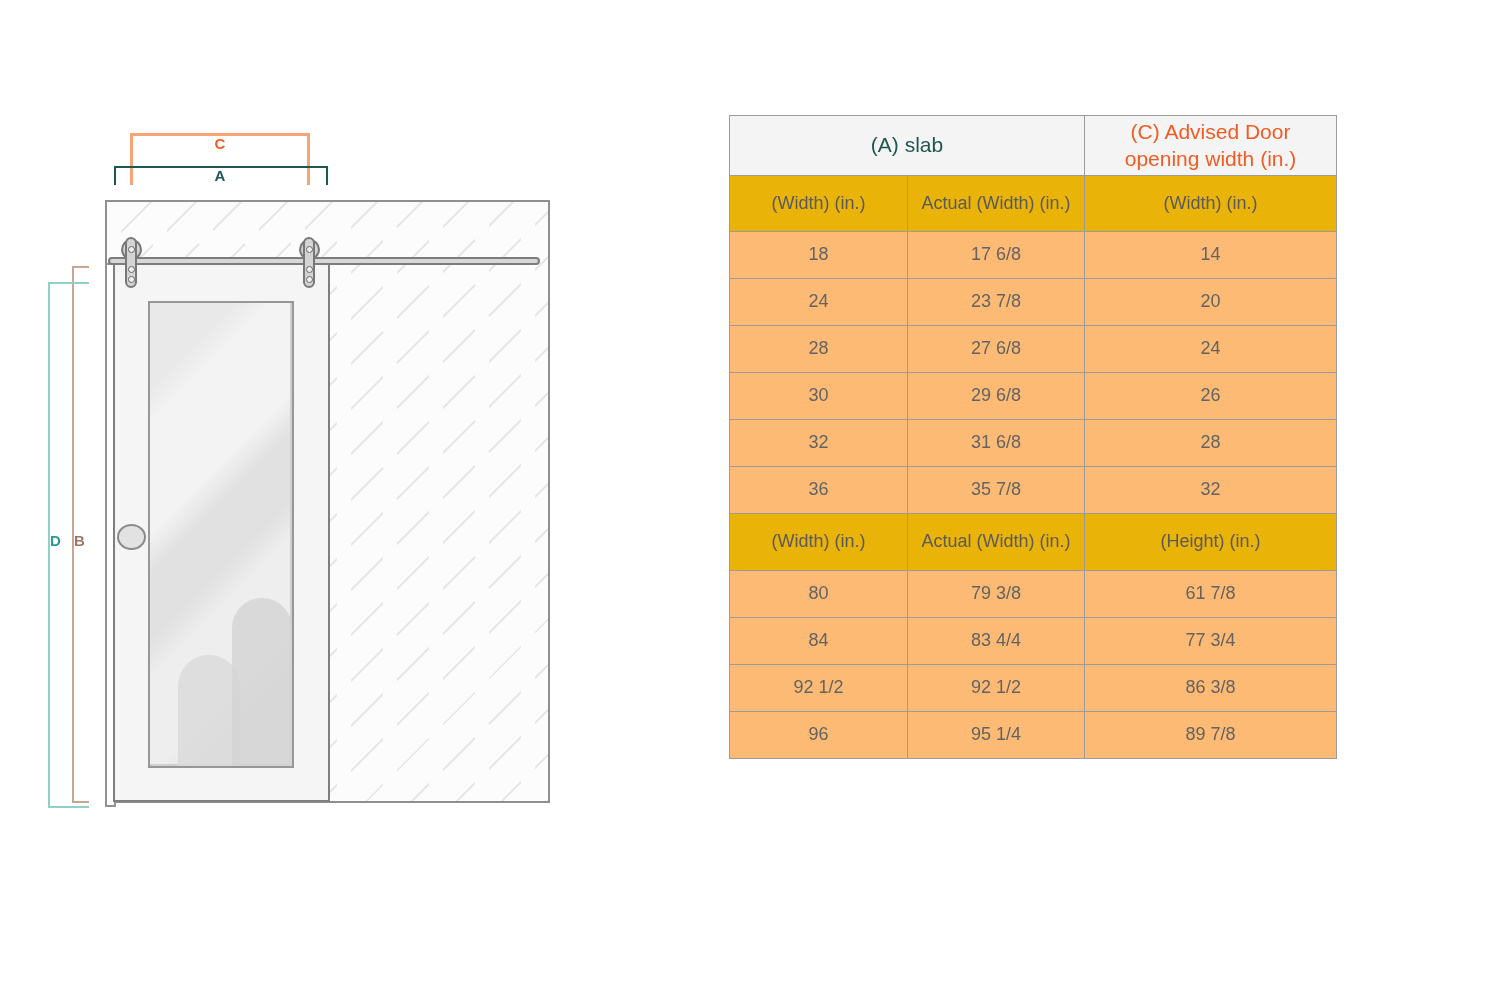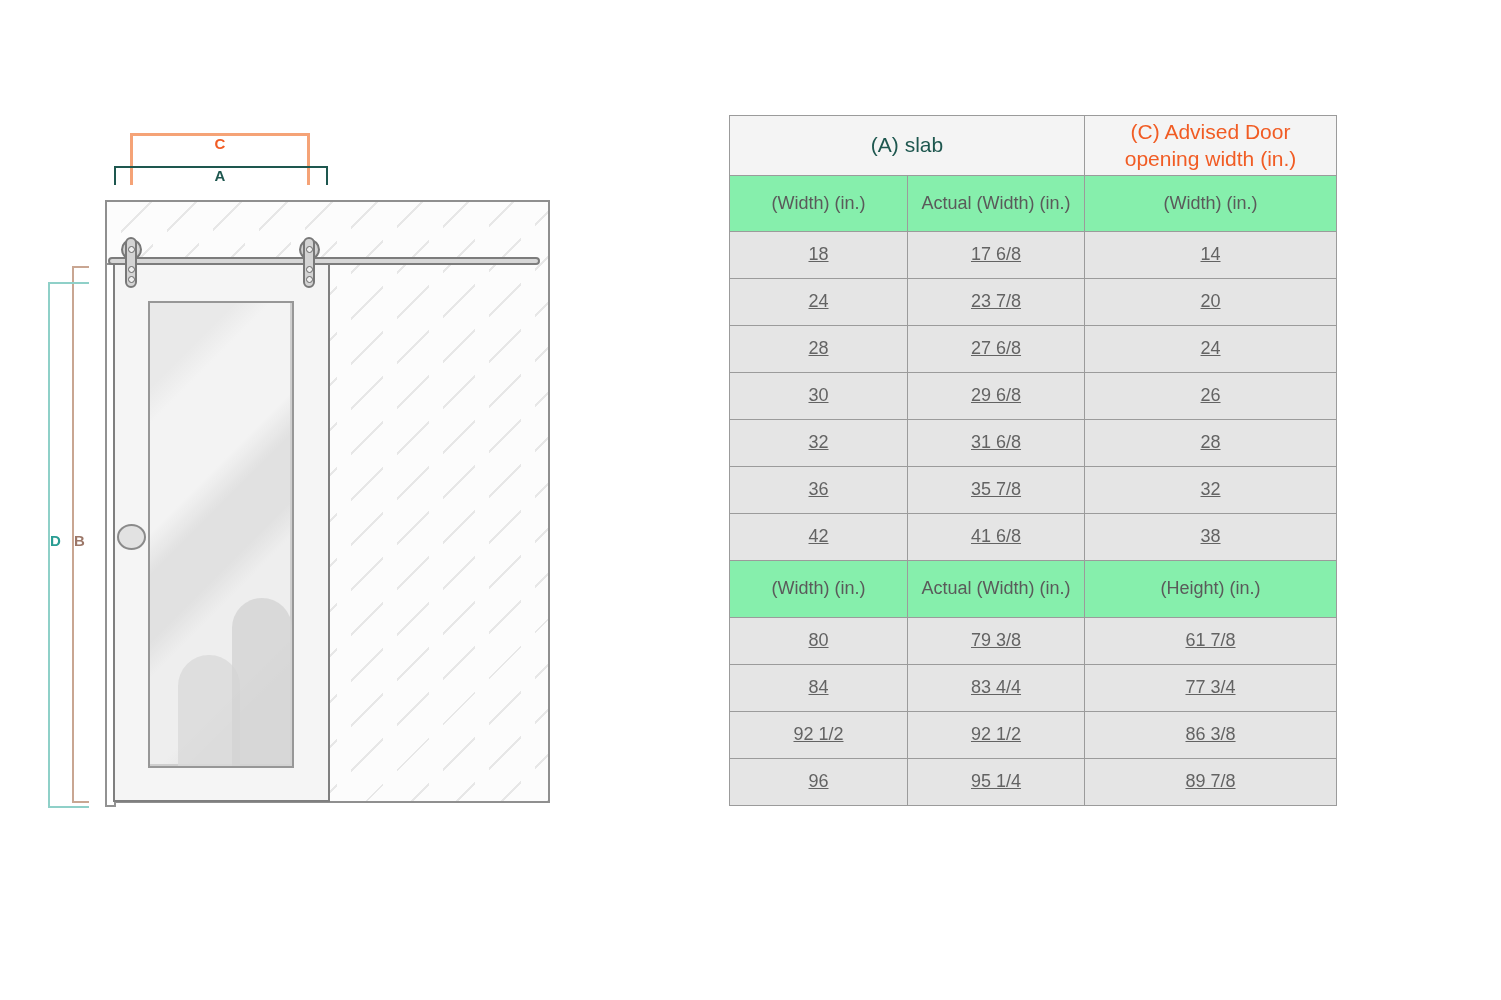--- a/index.html
+++ b/index.html
@@ -95,22 +95,22 @@
   .row-sub     { height:56px; }
   .row-data    { height:47px; }
   .sec-title   { background:var(--c-header-bg,#f4f4f4);
                  font-size:21px; font-weight:500; }
   .adv-title   { background:var(--c-header-bg,#f4f4f4);
                  font-size:21px; font-weight:500; line-height:1.3; }
   .slab-a { color:var(--c-teal-dark,#1e574f); }
   .slab-b { color:var(--c-brown,#9c7768); }
   .adv-c  { color:var(--c-orange,#f15c24); }
   .adv-d  { color:var(--c-teal,#2a9d93); }
-  .col-head { font-size:18px; color:#5a5a5a; line-height:1.25; background:#86efac; }
-  .cell     { font-size:18px; color:var(--c-text-gray,#636363); background:#e5e5e5;text-decoration:underline; }
+  .col-head { font-size:18px; color:#5a5a5a; line-height:1.25; background:#eab308; }
+  .cell     { font-size:18px; color:var(--c-text-gray,#636363); background:#fdba74; }
 </style>
 </head>
 <body>
 
 <div class="abs" id="diagram-wall"></div>
 <div class="abs" id="door-jamb-strip"></div>
 <div class="abs" id="door-slab"></div>
 <div class="abs" id="door-glass">
   <div class="glass-arch" id="glass-arch-left"></div>
   <div class="glass-arch" id="glass-arch-right"></div>
@@ -178,25 +178,20 @@
   <tr class="row-data">
     <td class="cell">32</td>
     <td class="cell">31 6/8</td>
     <td class="cell">28</td>
   </tr>
   <tr class="row-data">
     <td class="cell">36</td>
     <td class="cell">35 7/8</td>
     <td class="cell">32</td>
   </tr>
-  <tr class="row-data">
-    <td class="cell">42</td>
-    <td class="cell">41 6/8</td>
-    <td class="cell">38</td>
-  </tr>
 
   <tr class="row-sub" style="height:57px">
     <th class="col-head">(Width) (in.)</th>
     <th class="col-head">Actual (Width) (in.)</th>
     <th class="col-head">(Height) (in.)</th>
   </tr>
   <tr class="row-data">
     <td class="cell">80</td>
     <td class="cell">79 3/8</td>
     <td class="cell">61 7/8</td>

